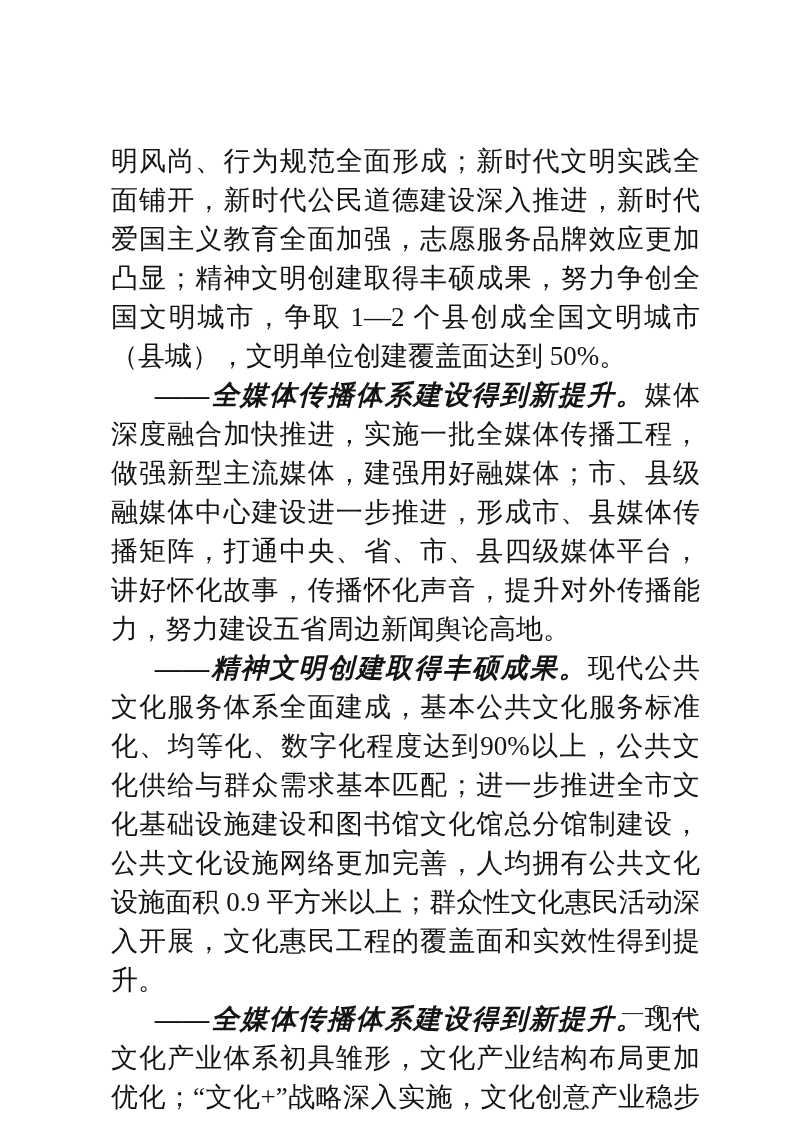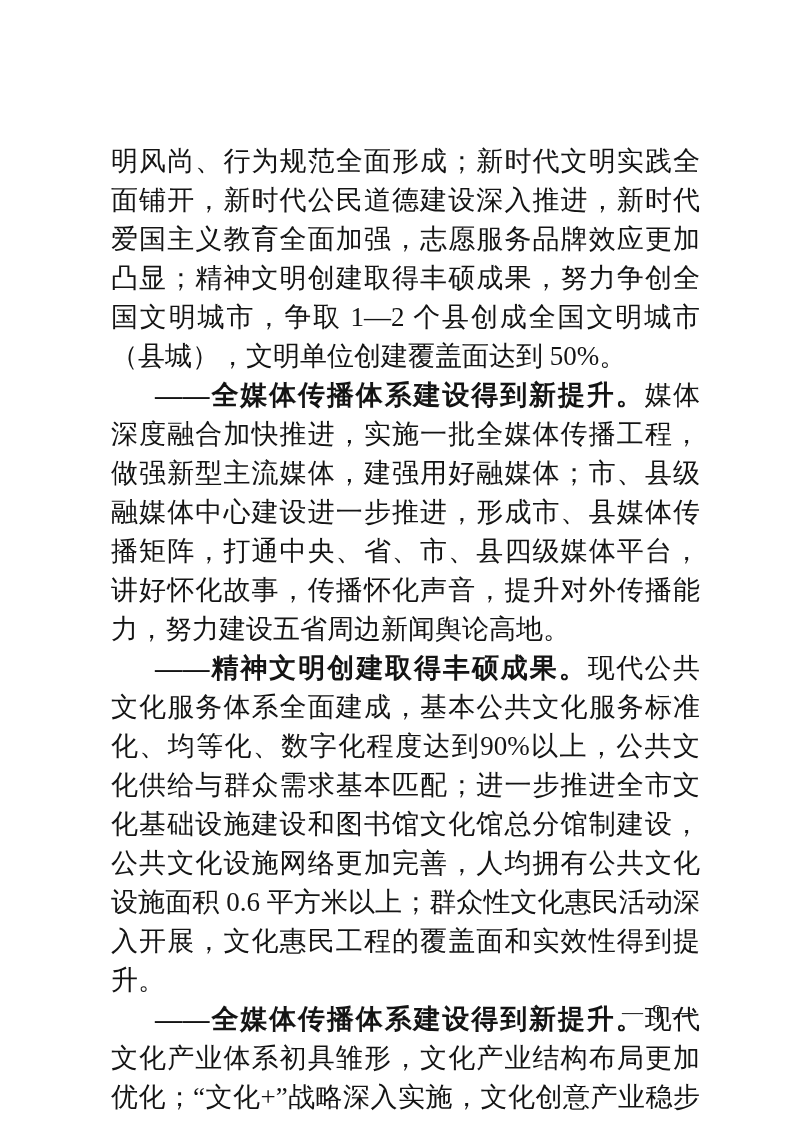--- a/index.html
+++ b/index.html
@@ -33,36 +33,37 @@
     padding: 0;
     text-indent: 44px;
     word-break: break-all;
   }
   .para.no-indent {
     text-indent: 0;
   }
   .para .lead {
     font-weight: 700;
     letter-spacing: 0.5px;
+    font-style: italic;
   }
   .page-number {
     position: absolute;
     top: 999px;
     right: 98px;
     font-size: 21px;
     line-height: 26px;
     color: #222222;
     letter-spacing: 2px;
     white-space: pre;
   }
 </style>
 </head>
 <body>
 
 <div class="page">
   <div class="content">
     <p class="para no-indent"><strong class="lead"></strong><span>明风尚、行为规范全面形成；新时代文明实践全面铺开，新时代公民道德建设深入推进，新时代爱国主义教育全面加强，志愿服务品牌效应更加凸显；精神文明创建取得丰硕成果，努力争创全国文明城市，争取 1—2 个县创成全国文明城市（县城），文明单位创建覆盖面达到 50%。</span></p>
     <p class="para"><strong class="lead">——全媒体传播体系建设得到新提升。</strong><span>媒体深度融合加快推进，实施一批全媒体传播工程，做强新型主流媒体，建强用好融媒体；市、县级融媒体中心建设进一步推进，形成市、县媒体传播矩阵，打通中央、省、市、县四级媒体平台，讲好怀化故事，传播怀化声音，提升对外传播能力，努力建设五省周边新闻舆论高地。</span></p>
-    <p class="para"><strong class="lead">——精神文明创建取得丰硕成果。</strong><span>现代公共文化服务体系全面建成，基本公共文化服务标准化、均等化、数字化程度达到90%以上，公共文化供给与群众需求基本匹配；进一步推进全市文化基础设施建设和图书馆文化馆总分馆制建设，公共文化设施网络更加完善，人均拥有公共文化设施面积 0.6 平方米以上；群众性文化惠民活动深入开展，文化惠民工程的覆盖面和实效性得到提升。</span></p>
+    <p class="para"><strong class="lead">——精神文明创建取得丰硕成果。</strong><span>现代公共文化服务体系全面建成，基本公共文化服务标准化、均等化、数字化程度达到90%以上，公共文化供给与群众需求基本匹配；进一步推进全市文化基础设施建设和图书馆文化馆总分馆制建设，公共文化设施网络更加完善，人均拥有公共文化设施面积 0.9 平方米以上；群众性文化惠民活动深入开展，文化惠民工程的覆盖面和实效性得到提升。</span></p>
     <p class="para"><strong class="lead">——全媒体传播体系建设得到新提升。</strong><span>现代文化产业体系初具雏形，文化产业结构布局更加优化；“文化+”战略深入实施，文化创意产业稳步发力，传统文化产业提质升级，新兴文化业态丰富完备；怀化文化创意产业园规模逐步壮大，生态文化旅游产</span></p>
   </div>
   <div class="page-number">— 9 —</div>
 </div>
 
 </body></html>

